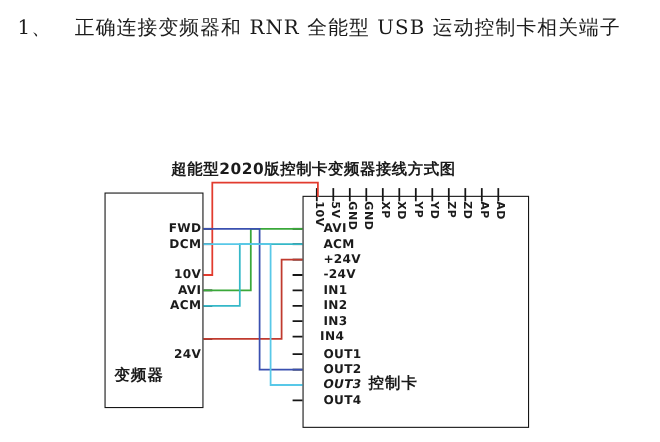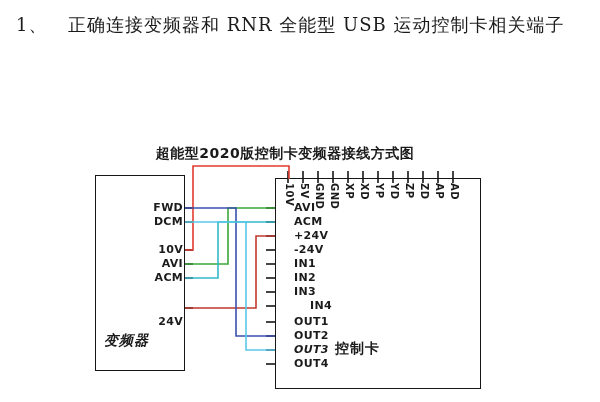--- a/index.html
+++ b/index.html
@@ -20,21 +20,21 @@
   .doc-line1 { top:13px; }
   .doc-line2 { top:55px; }
   .fig-title {
     position:absolute; left:35px; top:107px; width:500px; text-align:center;
     font-size:14px; font-weight:bold; letter-spacing:.5px;margin-top:38px;
   }
   .box { position:absolute; border:1.6px solid #161616; background:transparent; z-index:2; }
   .inverter-box { left:95px;  top:175px; width:90px;  height:196px; }
   .card-box     { left:275px; top:178px; width:206px; height:211px; }
   .box-label { position:absolute; font-size:14px; font-weight:bold; z-index:3; letter-spacing:1px; }
-  .inverter-label { left:104px; top:332px;font-style:italic; }
+  .inverter-label { left:104px; top:332px; }
   .card-label     { left:335px; top:340px; }
   .term {
     position:absolute; font-size:11px; font-weight:bold; line-height:14px;
     white-space:nowrap; z-index:3; letter-spacing:.3px;margin-left:14px;
   }
   .pin {
     position:absolute; font-size:10px; font-weight:bold; white-space:nowrap;
     transform:rotate(90deg); transform-origin:0 0; z-index:3; letter-spacing:.5px;
   }
   #wires {
@@ -103,21 +103,21 @@
     <span class="term" style="right: 417px; top: 257px; text-align: right;">AVI</span>
     <span class="term" style="right: 417px; top: 271px; text-align: right;">ACM</span>
     <span class="term" style="right: 417px; top: 315px; text-align: right;">24V</span>
     <span class="term" style="left: 280px; top: 201px;">AVI</span>
     <span class="term" style="left: 280px; top: 215px;">ACM</span>
     <span class="term" style="left: 280px; top: 229px;">+24V</span>
     <span class="term" style="left: 280px; top: 243px;">-24V</span>
     <span class="term" style="left: 280px; top: 257px;">IN1</span>
     <span class="term" style="left: 280px; top: 271px;">IN2</span>
     <span class="term" style="left: 280px; top: 285px;">IN3</span>
-    <span class="term" style="left: 296px; top: 299px; text-align: center;">IN4</span>
+    <span class="term" style="left: 277px; top: 299px; text-align: center;">IN4</span>
     <span class="term" style="left: 280px; top: 315px;">OUT1</span>
     <span class="term" style="left: 280px; top: 329px;">OUT2</span>
     <span class="term" style="left: 280px; top: 343px; font-style: italic;">OUT3</span>
     <span class="term" style="left: 280px; top: 357px;">OUT4</span>
     <span class="pin" style="left: 295px; top: 183px;">10V</span>
     <span class="pin" style="left: 310px; top: 183px;">5V</span>
     <span class="pin" style="left: 325px; top: 183px;">GND</span>
     <span class="pin" style="left: 340px; top: 183px;">GND</span>
     <span class="pin" style="left: 355px; top: 183px;">XP</span>
     <span class="pin" style="left: 370px; top: 183px;">XD</span>

